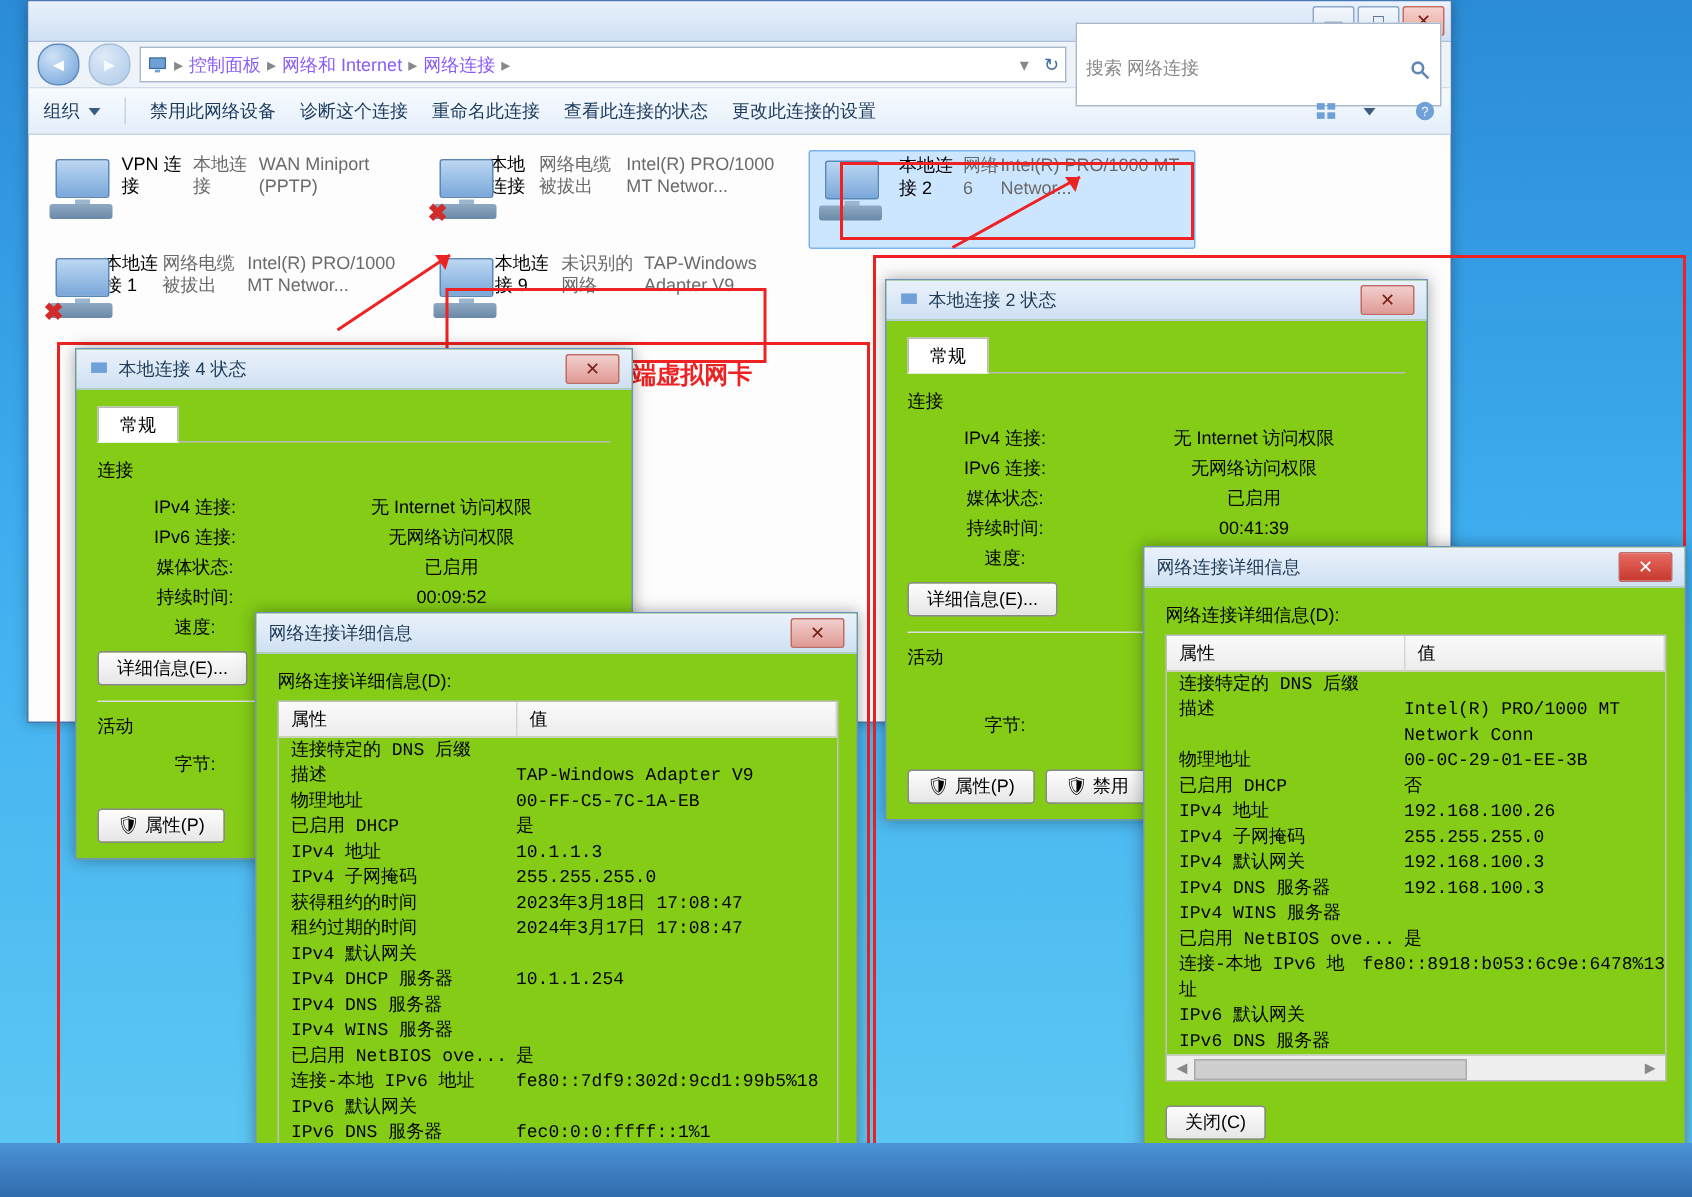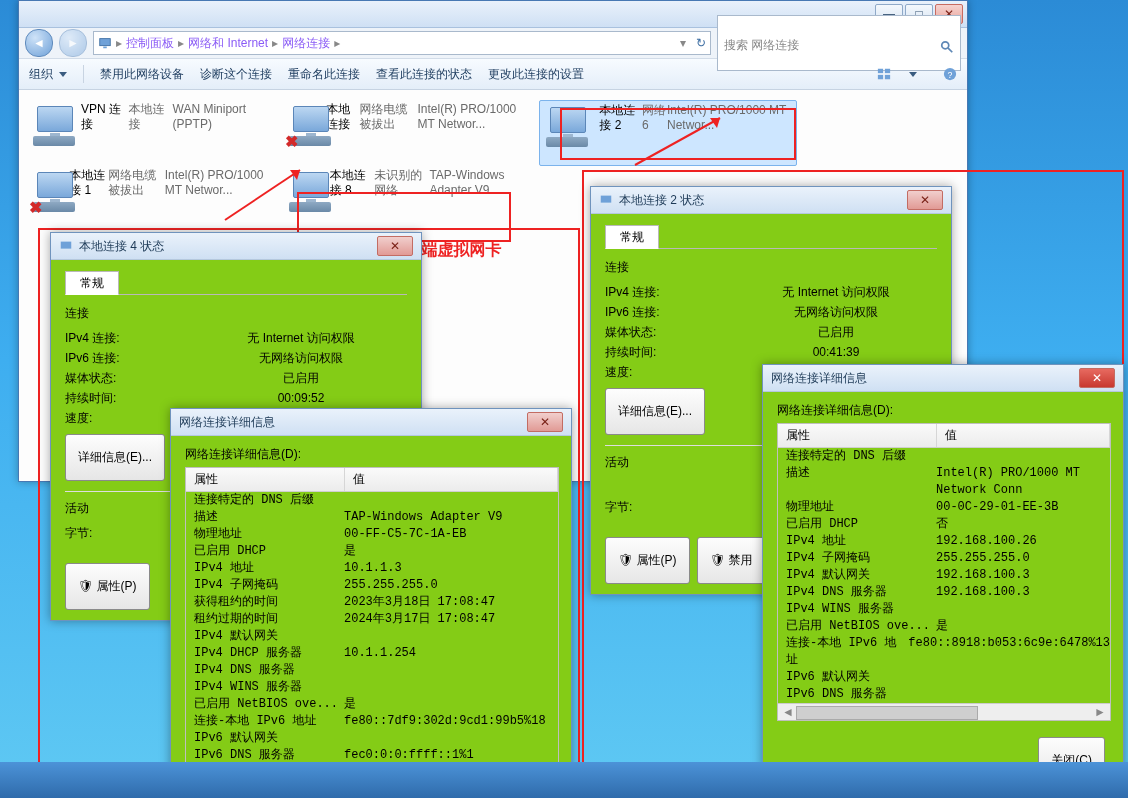--- a/index.html
+++ b/index.html
@@ -36,23 +36,23 @@
   .dlg{position:absolute;background:#84cc16;border:1px solid #6f93bd;box-shadow:0 0 10px rgba(0,0,0,.35);}
   .dlg .dtitle{height:26px;background:linear-gradient(#eaf2fb,#cfe0f3);display:flex;align-items:center;padding:0 8px;font-size:12px;color:#1d3a57;border-bottom:1px solid #b5c8dd;}
   .dlg .dtitle .spacer{flex:1;}
   .dlg .dclose{width:34px;height:18px;background:linear-gradient(#f1cfcd,#e19a95);border:1px solid #c36c63;border-radius:2px;color:#7a2218;display:flex;align-items:center;justify-content:center;}
   .dlg .body{padding:10px 14px;}
   .tabhdr{height:24px;border-bottom:1px solid #b9b9b9;display:flex;}
   .tab{padding:3px 14px;border:1px solid #b9b9b9;border-bottom:1px solid #fff;background:#fff;position:relative;top:1px;}
   .grp{margin-top:10px;}
   .grp h4{margin:0 0 6px 0;font-weight:normal;}
   .kv{display:flex;line-height:20px;}
-  .kv .k{width:130px;}
+  .kv .k{width:130px;text-align:center;}
   .kv .v{flex:1;text-align:center;}
-  .btn{display:inline-block;padding:14px 12px;border:1px solid #8a8a8a;background:linear-gradient(#fdfdfd,#e6e6e6);border-radius:3px;margin:6px 4px 0 0;}
+  .btn{display:inline-block;padding:2px 12px;border:1px solid #8a8a8a;background:linear-gradient(#fdfdfd,#e6e6e6);border-radius:3px;margin:6px 4px 0 0;}
   
   .detbl{border:1px solid #bfbfbf;width:100%;}
   .detbl .hdr{display:flex;background:linear-gradient(#fafafa,#ececec);border-bottom:1px solid #cfcfcf;}
   .detbl .hdr div{padding:3px 8px;border-right:1px solid #d6d6d6;}
   .detbl .rows{font-family:SimSun,"Courier New",monospace;font-size:12px;}
   .detbl .r{display:flex;line-height:17px;}
   .detbl .r .c1{width:150px;padding-left:8px;}
   .detbl .r .c2{flex:1;}
   .scrollx{height:16px;background:#eee;border-top:1px solid #ccc;position:relative;}
   .scrollx .thumb{position:absolute;left:2px;top:2px;height:12px;width:70px;background:#cfcfcf;border:1px solid #aaa;}
@@ -173,21 +173,21 @@
             <span class="sub">网络电缆被拔出</span>
             <span class="sub">Intel(R) PRO/1000 MT Networ...</span>
           </div>
       </div>
       <div class="conn">
         <div class="ico">
             <div class="mon"></div>
             <div class="cable"></div>
           </div>
         <div class="txt">
-            <span class="name">本地连接 8</span>
+            <span class="name">本地连接 9</span>
             <span class="sub">未识别的网络</span>
             <span class="sub">TAP-Windows Adapter V9</span>
           </div>
       </div>
     </div>
   </div>
 
   <div class="redbox" style="left:297px;top:192px;width:210px;height:46px;"></div>
   <div class="redbox" style="left:560px;top:108px;width:232px;height:48px;"></div>
   <div class="redbox" style="left:38px;top:228px;width:538px;height:552px;"></div>
@@ -458,20 +458,20 @@
               <div class="c1">IPv6 DNS 服务器</div>
               <div class="c2"></div>
             </div>
           </div>
         <div class="scrollx">
             <span style="position:absolute;left:4px;top:1px;color:#888">◄</span>
             <div class="thumb" style="left:18px;width:180px"></div>
             <span style="position:absolute;right:4px;top:1px;color:#888">►</span>
           </div>
       </div>
-      <div style="text-align:right;margin-top:10px">
+      <div style="margin-top:10px">
         <div class="btn">关闭(C)</div>
       </div>
     </div>
   </div>
 
   <div class="taskbar"></div>
 </div>
 
 </body></html>

